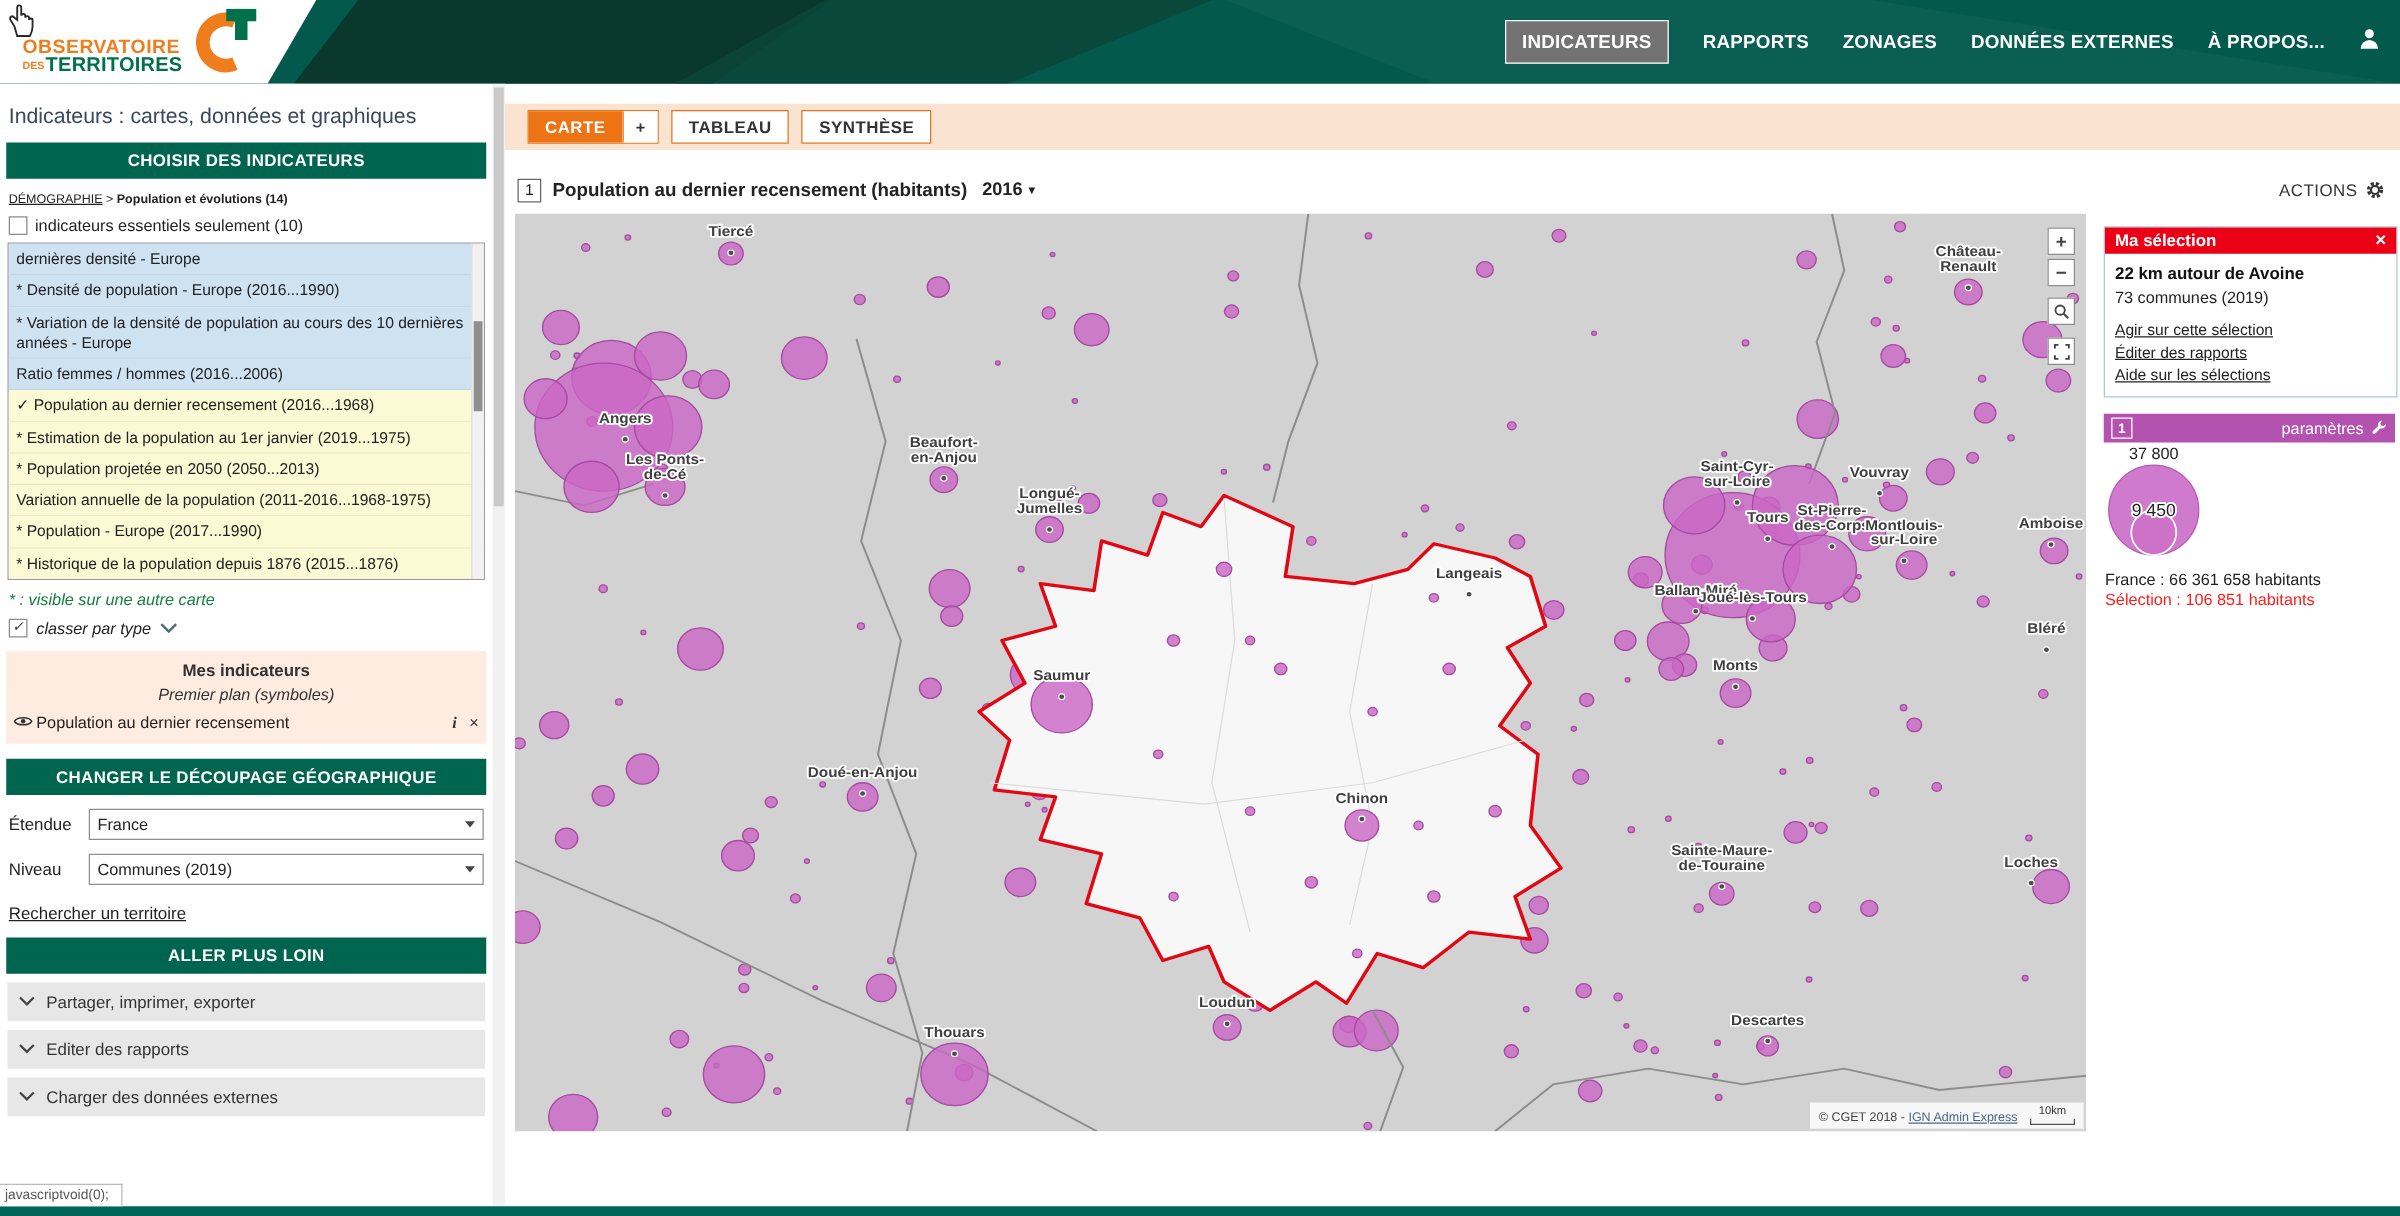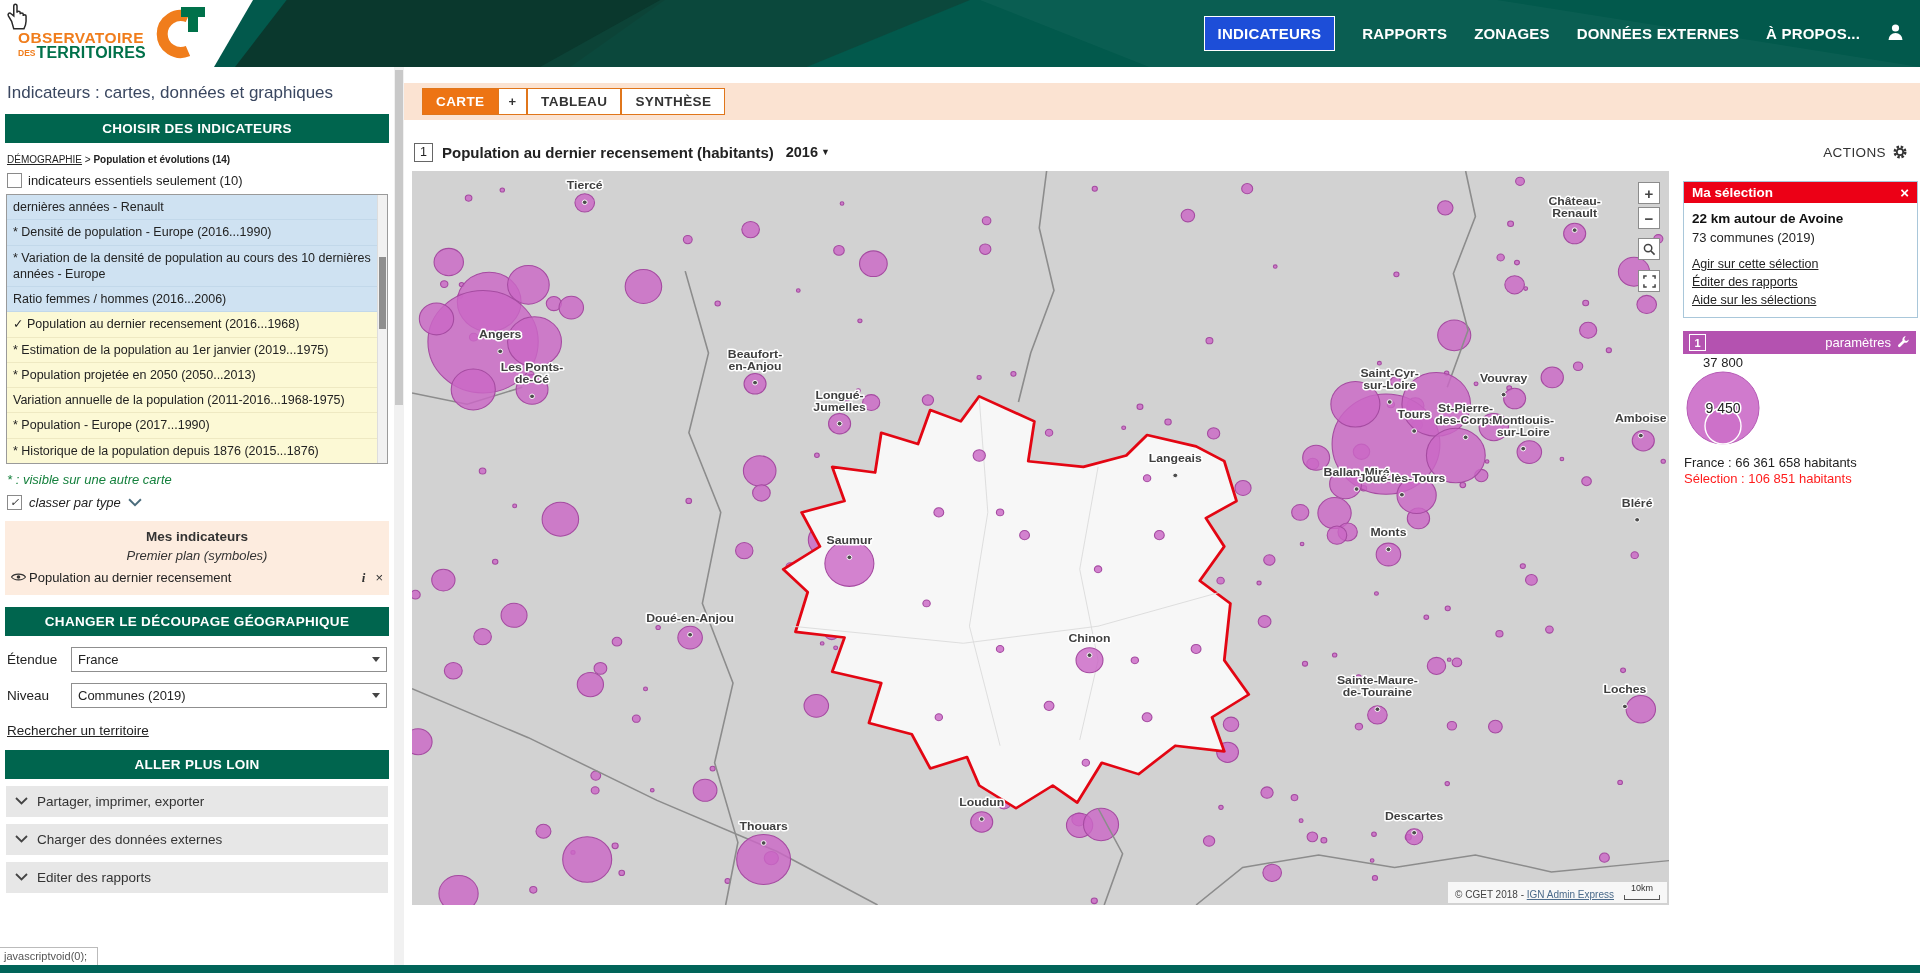--- a/index.html
+++ b/index.html
@@ -16,21 +16,21 @@
   .logo-box{position:absolute;top:0;left:0;width:263px;height:67px;background:#fff;
             clip-path:polygon(0 0,253px 0,214px 67px,0 67px);z-index:3;}
   .cursor{position:absolute;left:6px;top:3px;}
   .logo-line1{position:absolute;left:18px;top:29px;font-size:15.5px;font-weight:bold;color:#f07d1c;letter-spacing:.4px;}
   .logo-line2{position:absolute;left:18px;top:44px;white-space:nowrap;}
   .logo-des{font-size:8.5px;font-weight:bold;color:#f07d1c;vertical-align:2px;margin-right:1px;}
   .logo-terr{font-size:16px;font-weight:bold;color:#00714a;letter-spacing:.2px;}
   .logo-mark{position:absolute;left:147px;top:7px;}
   .nav{position:absolute;right:16px;top:0;height:67px;display:flex;align-items:center;gap:27px;z-index:4;}
   .nav-item{color:#fff;font-weight:bold;font-size:15px;letter-spacing:.2px;text-decoration:none;white-space:nowrap;}
-  .nav-item.active{background:#1d4ed8;border:1px solid #fff;padding:8px 13px;}
+  .nav-item.active{background:#737373;border:1px solid #fff;padding:8px 13px;}
 
   
   .sidebar{position:absolute;top:67px;left:0;width:394px;bottom:8px;background:#fff;padding:0;z-index:2;}
   .side-pad{padding:0 5px;}
   .side-title{margin:16px 2px 11px;font-size:17px;color:#3a4760;}
   .green-bar{background:#00654e;color:#fff;font-weight:bold;font-size:13.5px;text-align:center;
              padding:7px 0;letter-spacing:.3px;}
   .breadcrumb{margin:11px 2px 8px;font-size:10px;color:#222;}
   .breadcrumb a{color:#222;text-decoration:underline;}
   .breadcrumb b{font-weight:bold;}
@@ -58,21 +58,21 @@
           position:relative;cursor:pointer;white-space:nowrap;}
   .select:after{content:"";position:absolute;right:6px;top:9px;border:4px solid transparent;border-top:5px solid #444;}
   .search-link{display:inline-block;margin:4px 2px 12px;font-size:13.5px;color:#222;text-decoration:underline;}
   .acc{background:#e7e7e7;margin:7px 1px;padding:8px 9px;display:flex;gap:9px;align-items:center;
        font-size:13.5px;color:#333;cursor:pointer;}
   .sidebar-sb{position:absolute;top:67px;left:394px;width:10px;bottom:8px;background:#f1f1f1;z-index:2;}
   .sidebar-sb-thumb{position:absolute;top:3px;left:1px;width:8px;height:335px;background:#c9c9c9;}
 
   
   .tabstrip{position:absolute;left:404px;right:0;top:83px;height:37px;background:#fbe3d2;
-            display:flex;align-items:center;padding-left:18px;gap:0;z-index:1;}
+            display:flex;align-items:center;padding-left:18px;gap:10px;z-index:1;}
   .tab-group{display:flex;border:1px solid #e0761b;background:#fff;}
   .tab-carte{background:#ed7414;color:#fff;padding:5px 13px;font-weight:bold;font-size:13.5px;letter-spacing:.4px;}
   .tab-plus{background:#fff;color:#333;padding:5px 10px;font-weight:bold;font-size:13px;border-left:1px solid #e0761b;}
   .tab{border:1px solid #e0761b;background:#fff;color:#333;font-weight:bold;font-size:13.5px;
        padding:5px 13px;letter-spacing:.4px;cursor:pointer;}
   .maptitle{position:absolute;left:404px;right:0;top:139px;height:26px;display:flex;align-items:center;
             padding:0 10px;z-index:1;}
   .num-box{border:1px solid #666;font-size:12.5px;width:17px;height:17px;display:flex;align-items:center;
            justify-content:center;color:#222;margin-right:9px;flex:0 0 auto;}
   .mt-text{font-weight:bold;font-size:15px;color:#222;}
@@ -165,21 +165,21 @@
       <a>DÉMOGRAPHIE</a>
       <span>&gt;</span>
       <b>Population et évolutions (14)</b>
     </div>
     <div class="chk-row">
       <span class="chk"></span>
       <span>indicateurs essentiels seulement (10)</span>
     </div>
     <div class="ind-list">
       <div class="g-blue">
-        <div class="ind-item">dernières années - Renault</div>
+        <div class="ind-item">dernières densité - Europe</div>
         <div class="ind-item">* Densité de population - Europe (2016...1990)</div>
         <div class="ind-item">* Variation de la densité de population au cours des 10 dernières années - Europe</div>
         <div class="ind-item">Ratio femmes / hommes (2016...2006)</div>
       </div>
       <div class="g-yellow">
         <div class="ind-item">✓ Population au dernier recensement (2016...1968)</div>
         <div class="ind-item">* Estimation de la population au 1er janvier (2019...1975)</div>
         <div class="ind-item">* Population projetée en 2050 (2050...2013)</div>
         <div class="ind-item">Variation annuelle de la population (2011-2016...1968-1975)</div>
         <div class="ind-item">* Population - Europe (2017...1990)</div>
@@ -228,27 +228,27 @@
     <div class="acc">
       <svg width="13" height="8" viewBox="0 0 13 8">
           <path d="M1,1 L6.5,6.5 L12,1" fill="none" stroke="#444" stroke-width="1.8"></path>
         </svg>
       <span>Partager, imprimer, exporter</span>
     </div>
     <div class="acc">
       <svg width="13" height="8" viewBox="0 0 13 8">
           <path d="M1,1 L6.5,6.5 L12,1" fill="none" stroke="#444" stroke-width="1.8"></path>
         </svg>
-      <span>Charger des données externes</span>
+      <span>Editer des rapports</span>
     </div>
     <div class="acc">
       <svg width="13" height="8" viewBox="0 0 13 8">
           <path d="M1,1 L6.5,6.5 L12,1" fill="none" stroke="#444" stroke-width="1.8"></path>
         </svg>
-      <span>Editer des rapports</span>
+      <span>Charger des données externes</span>
     </div>
   </div>
 </aside>
 <div class="sidebar-sb">
     <div class="sidebar-sb-thumb"></div>
   </div>
 
 <div class="tabstrip">
   <div class="tab-group">
     <span class="tab-carte">CARTE</span>

